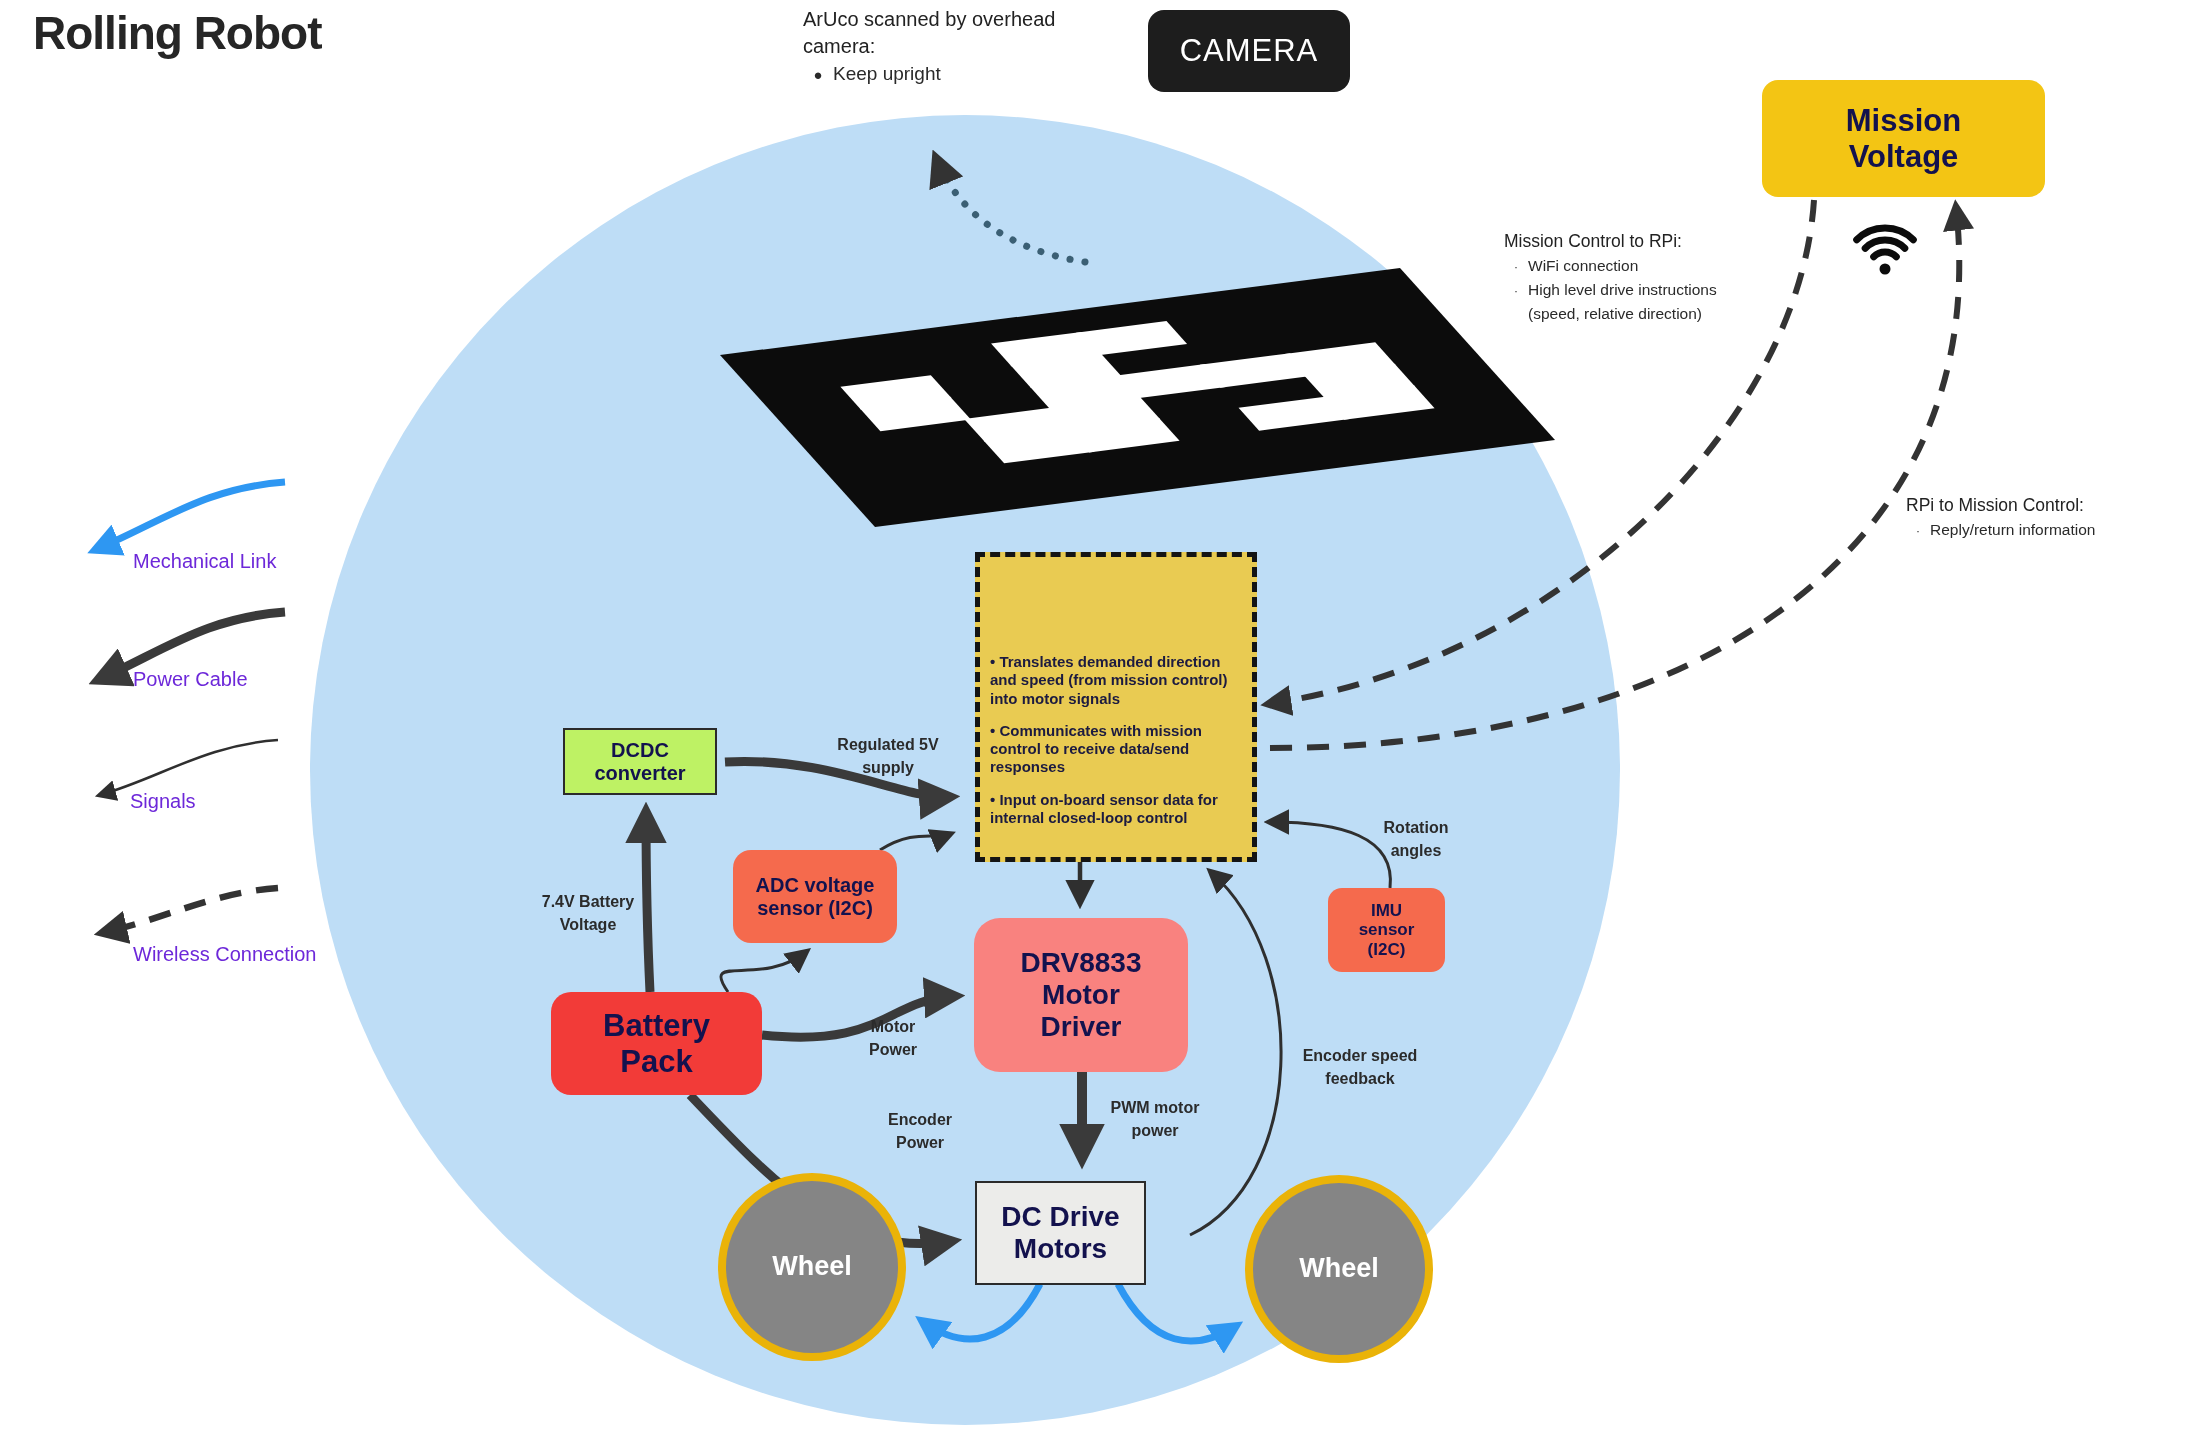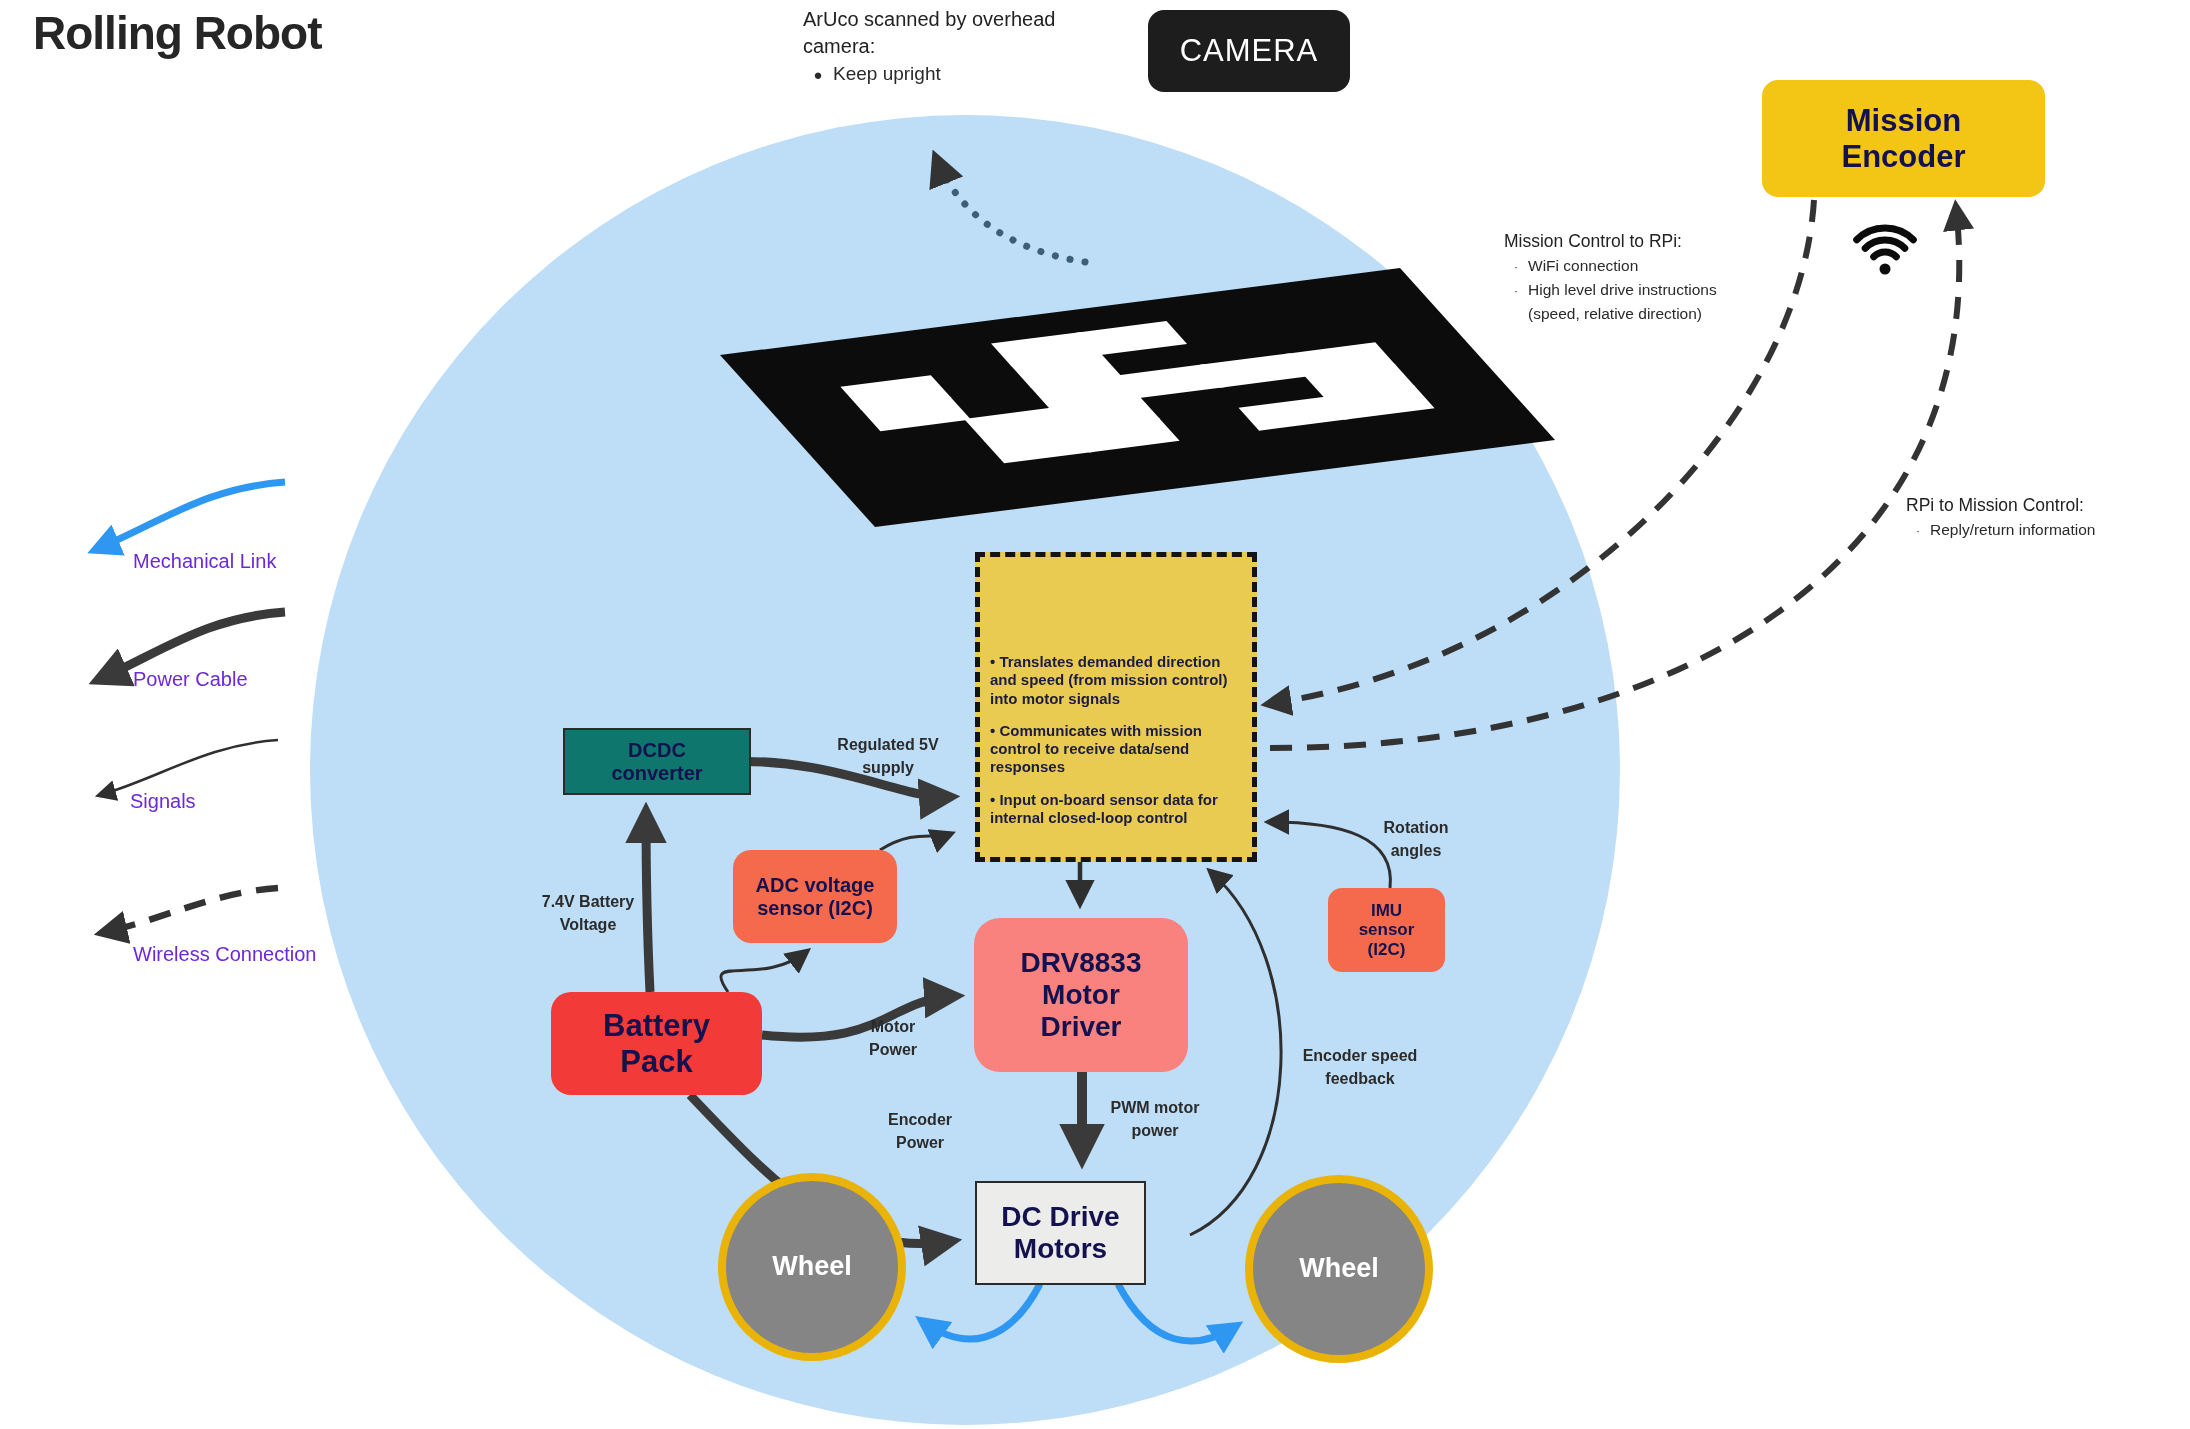--- a/index.html
+++ b/index.html
@@ -33,21 +33,21 @@
   .mission-control{left:1762px;top:80px;width:283px;height:117px;background:#f3c514;border-radius:16px;
         font-size:31px;}
   .rpi{left:975px;top:552px;width:282px;height:310px;border:5px dashed #141414;box-sizing:border-box;
         background:#e9cb52;}
   .rpi-header{left:0;top:0;right:0;height:89px;background:#f3c514;border-bottom:5px dashed #141414;
         display:flex;align-items:center;justify-content:center;text-align:center;
         font-size:27px;font-weight:bold;color:#13124e;line-height:1.15;position:absolute;}
   .rpi-body{position:absolute;left:10px;right:8px;top:96px;font-size:15px;font-weight:600;
         color:#1c1b40;line-height:1.22;text-align:left;}
   .rpi-body p{margin:0 0 14px 0;}
-  .dcdc{left:563px;top:728px;width:188px;height:67px;background:#0f766e;border:2.5px solid #2b2b2b;
+  .dcdc{left:563px;top:728px;width:154px;height:67px;background:#bef264;border:2.5px solid #2b2b2b;
         box-sizing:border-box;font-size:20px;}
   .adc{left:733px;top:850px;width:164px;height:93px;background:#f56a4d;border-radius:18px;font-size:20px;}
   .battery{left:551px;top:992px;width:211px;height:103px;background:#f23b38;border-radius:20px;font-size:31px;}
   .drv{left:974px;top:918px;width:214px;height:154px;background:#f9827f;border-radius:26px;font-size:28px;}
   .dc-motors{left:975px;top:1181px;width:171px;height:104px;background:#ececea;border:2.5px solid #2b2b2b;
         box-sizing:border-box;font-size:28px;}
   .imu{left:1328px;top:888px;width:117px;height:84px;background:#f56a4d;border-radius:14px;font-size:17px;}
   .wheel{width:172px;height:172px;border-radius:50%;background:#858585;border:8px solid #eab308;
         color:#fff;font-size:27px;}
   .wheel-left{left:718px;top:1173px;}
@@ -152,21 +152,21 @@
 camera:</div>
     <div class="note-bullets bullet-row">
       <span class="bullet-dot">●</span>
       <span>Keep upright</span>
     </div>
   </div>
 
   <div class="abs node camera-box">CAMERA</div>
 
   <div class="abs node mission-control pre">Mission
-Encoder</div>
+Voltage</div>
 
   <div class="abs small-note mc-to-rpi">
     <div class="note-title">Mission Control to RPi:</div>
     <div class="note-bullets">
       <div class="bullet-row">
         <span class="bullet-dot">·</span>
         <span>WiFi connection</span>
       </div>
       <div class="bullet-row">
         <span class="bullet-dot">·</span>

